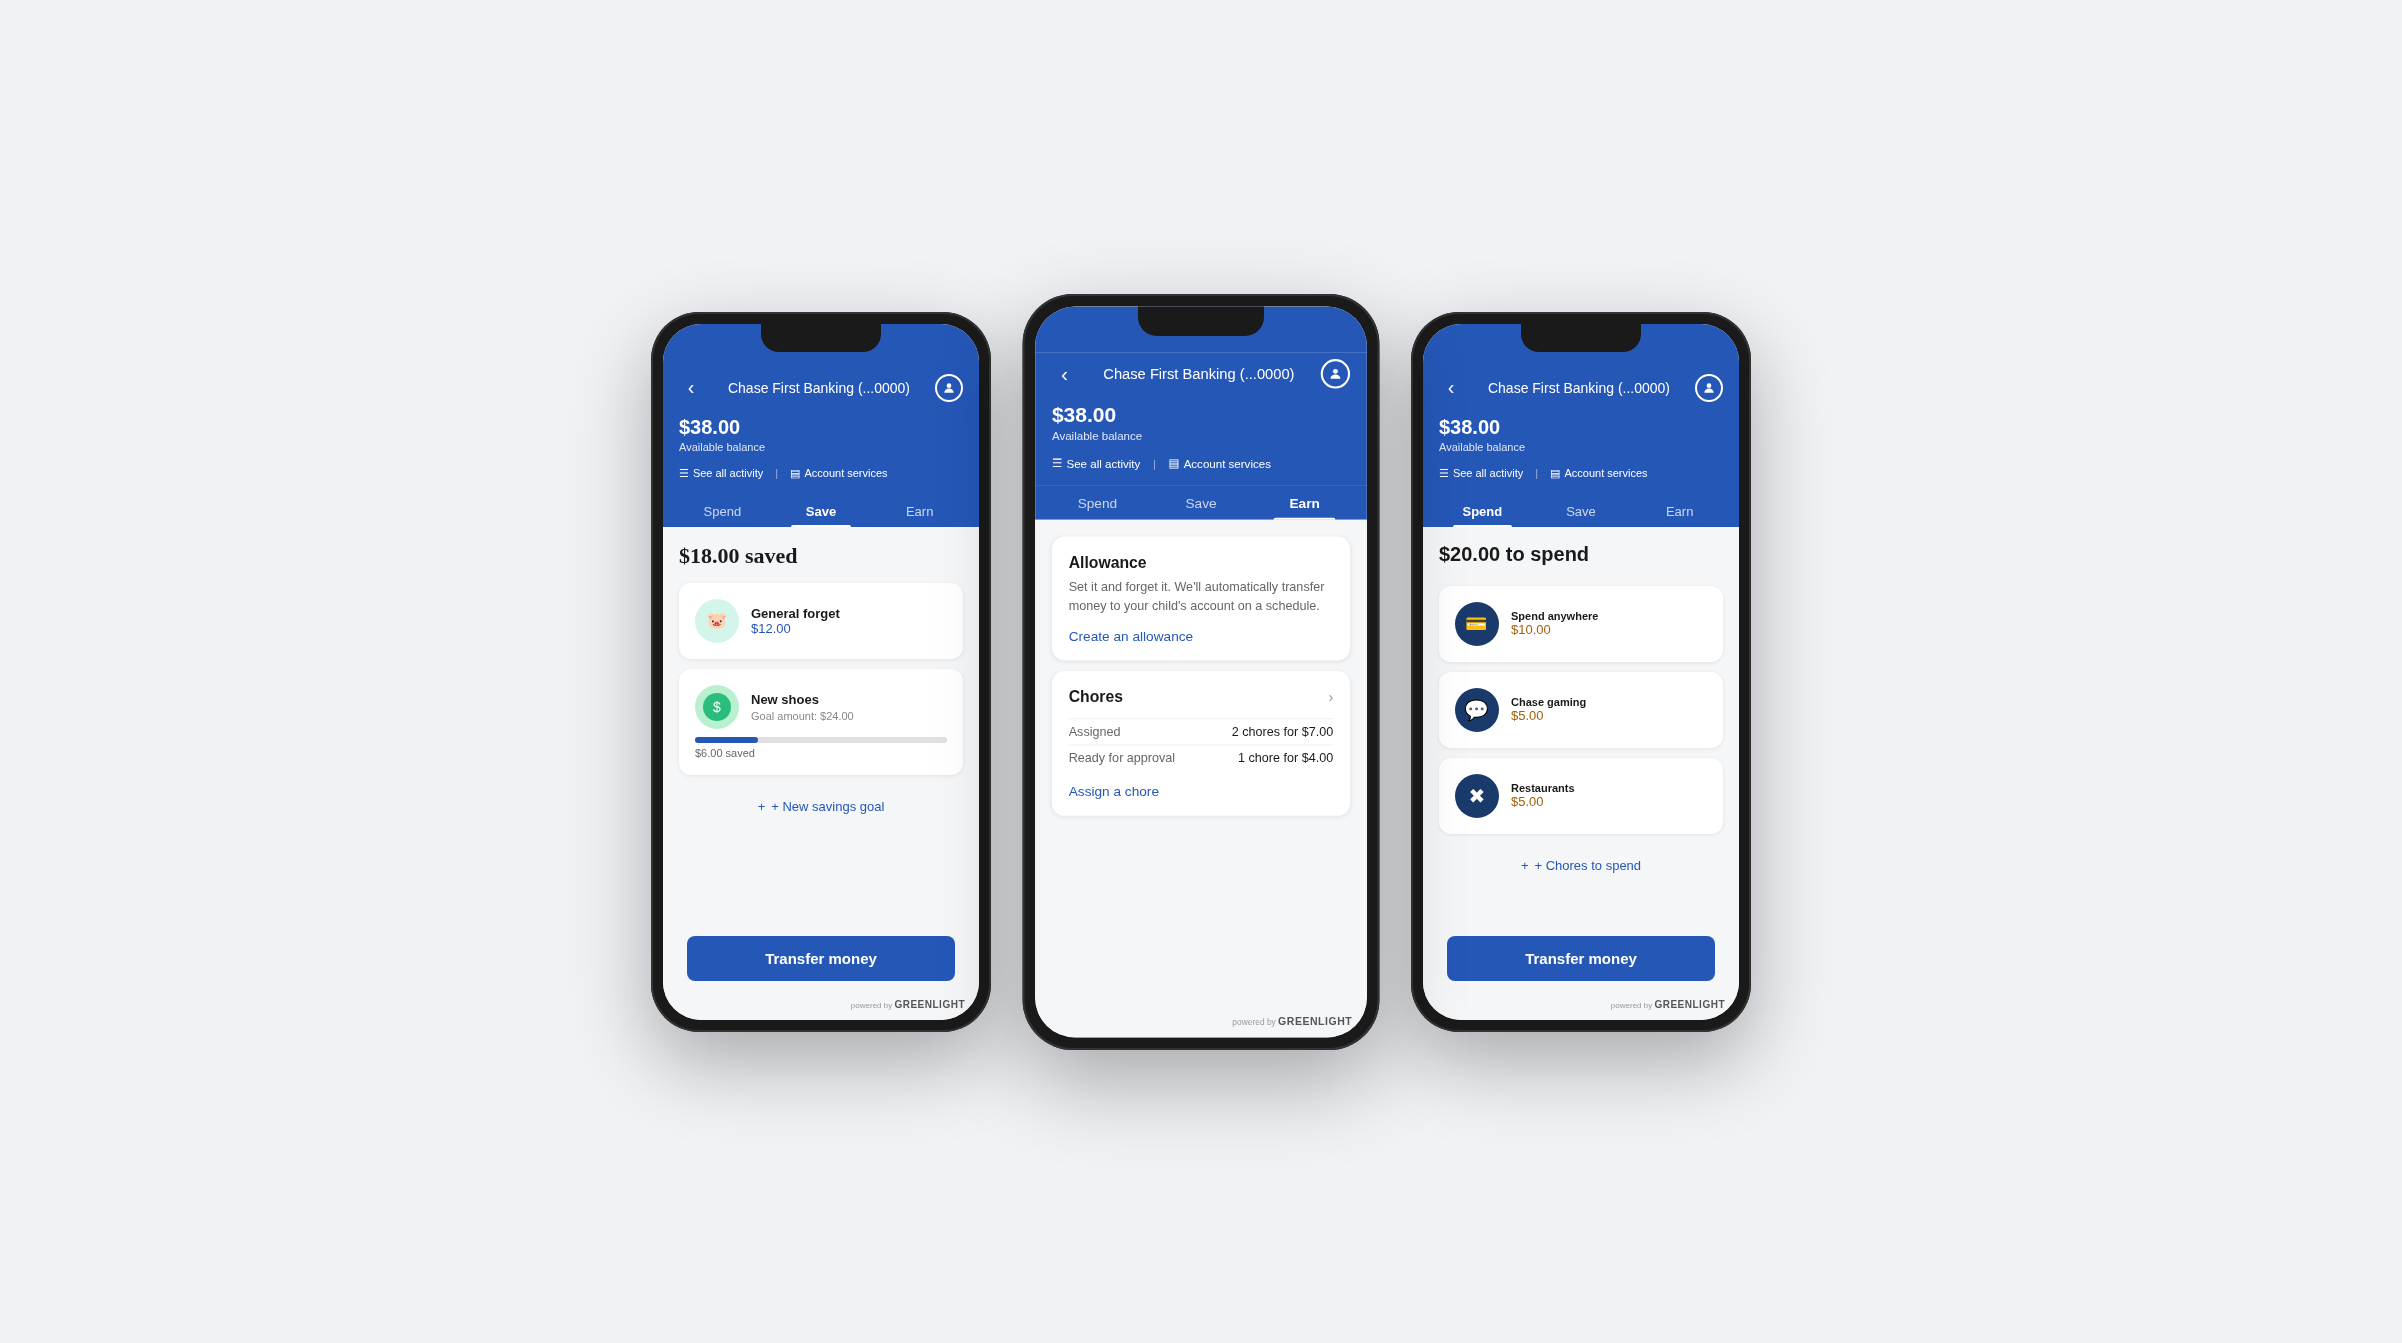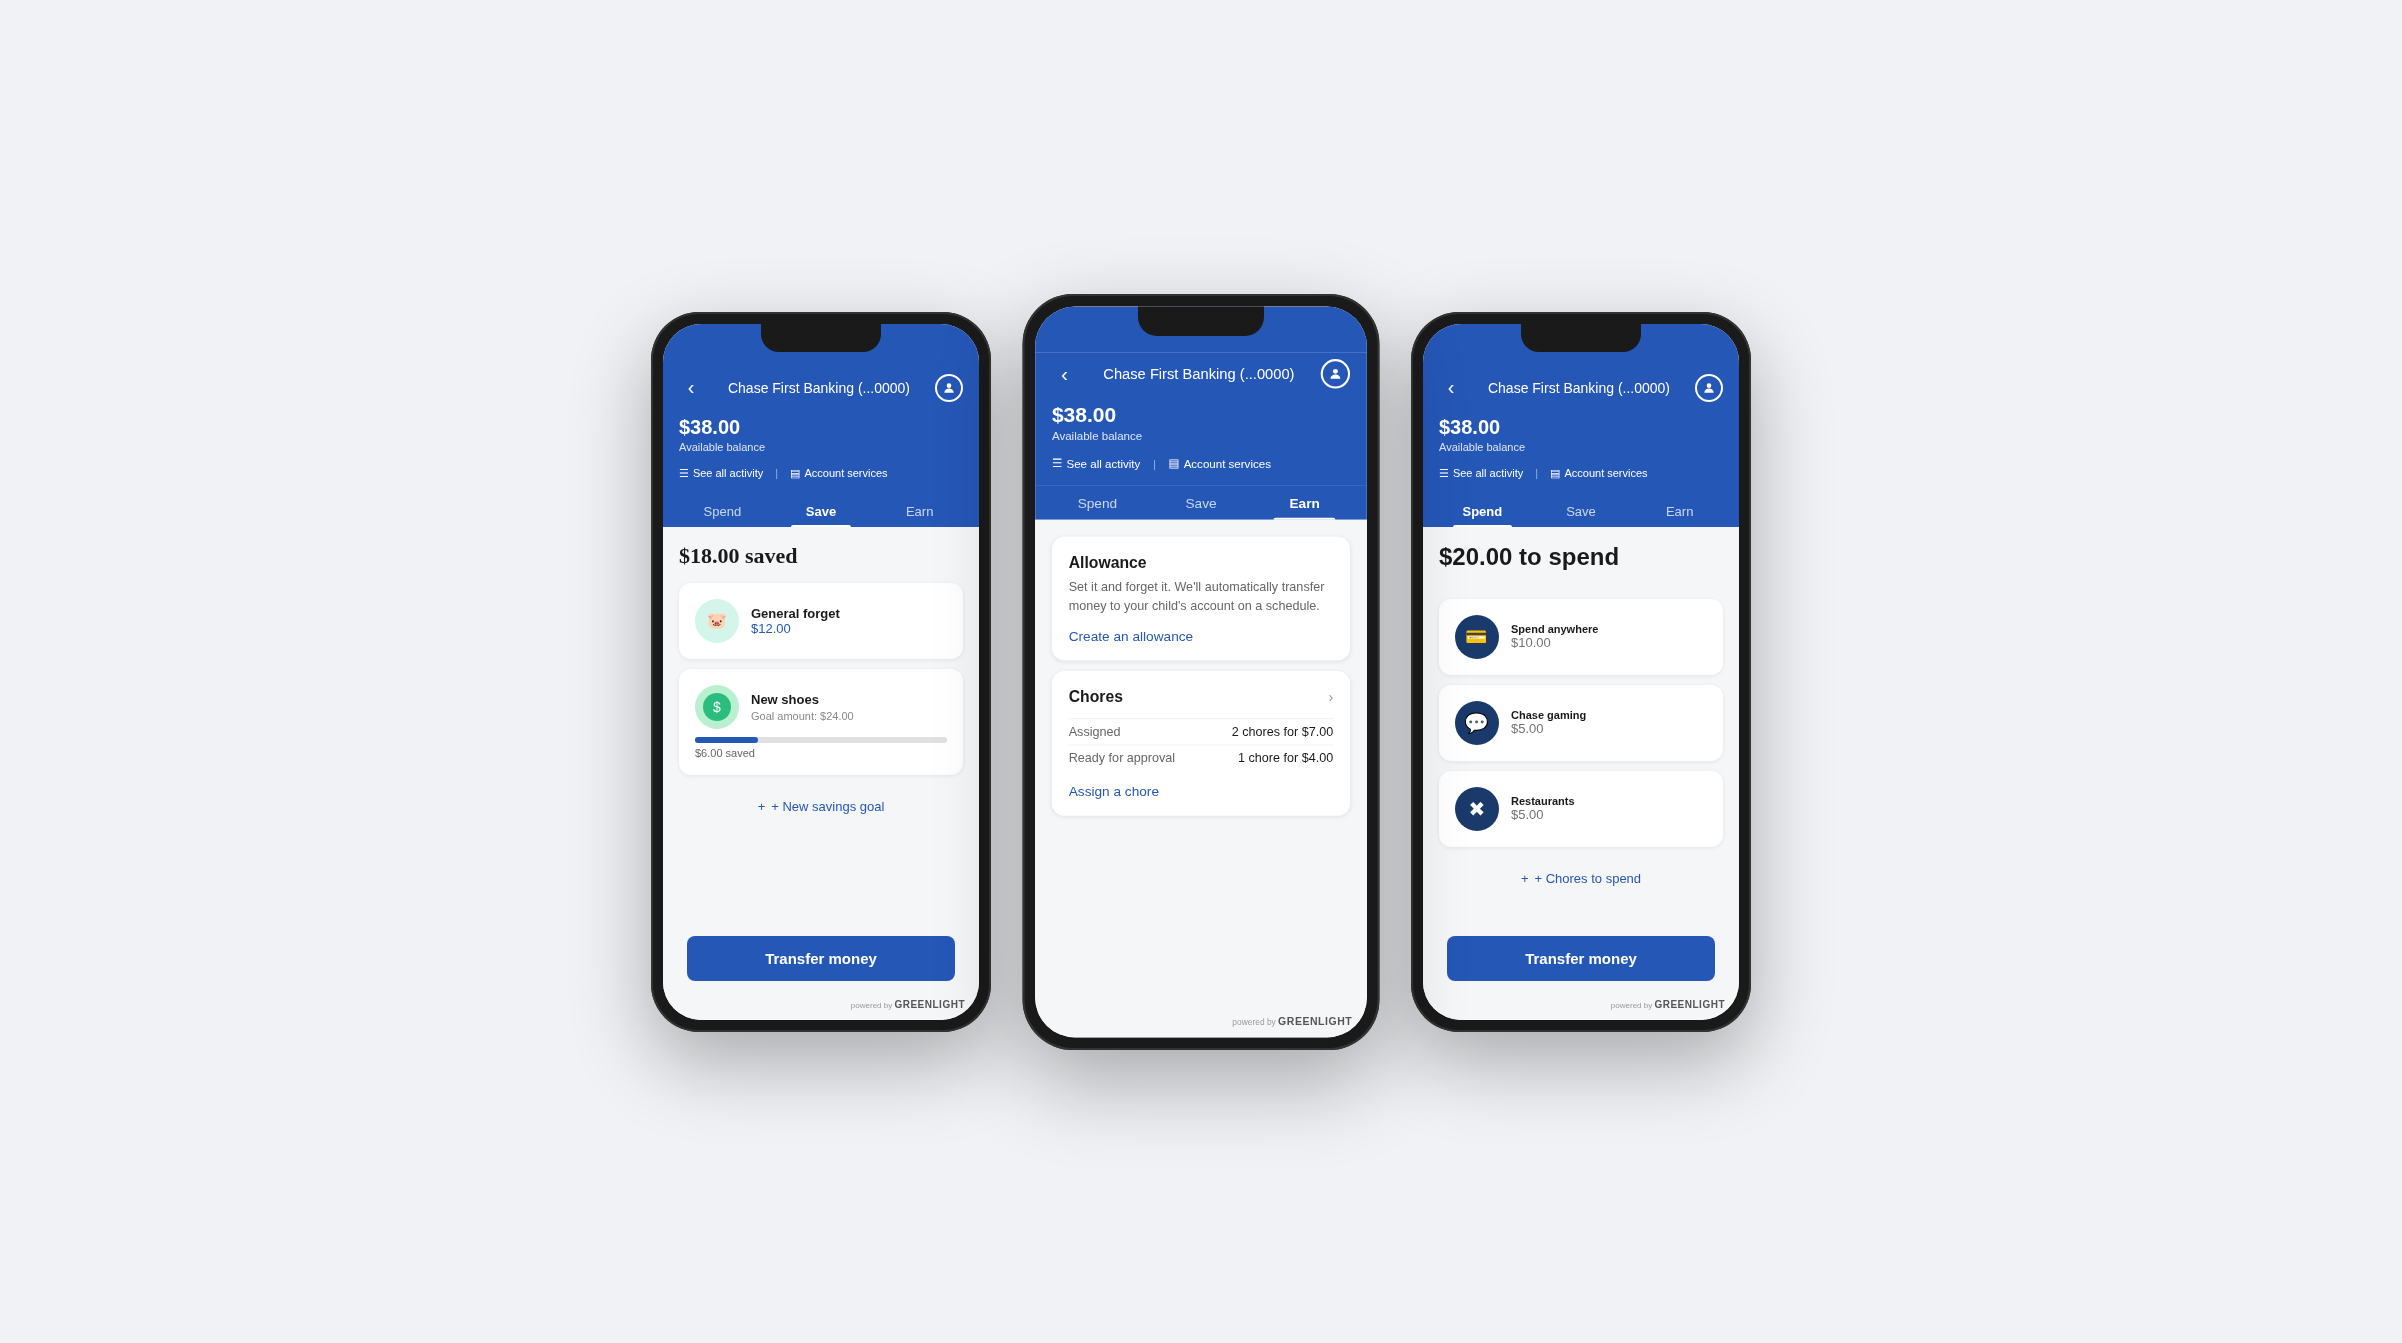--- a/index.html
+++ b/index.html
@@ -341,24 +341,24 @@
     }
 
     .chore-value {
       font-size: 12px;
       color: #1a1a1a;
       font-weight: 500;
     }
 
     
     .spend-header {
-      font-size: 24px;
+      font-size: 20px;
       font-weight: 600;
       color: #1a1a1a;
-      margin-bottom: 28px;
+      margin-bottom: 20px;
     }
 
     .spend-item {
       display: flex;
       align-items: center;
       gap: 12px;
     }
 
     .spend-icon {
       width: 44px;
@@ -374,21 +374,21 @@
     }
 
     .spend-name {
       font-size: 11px;
       font-weight: 600;
       color: #1a1a1a;
     }
 
     .spend-amount {
       font-size: 13px;
-      color: #737373;
+      color: #a16207;
       font-weight: 500;
     }
 
     
     .footer {
       padding: 12px 24px;
       background: #f5f6f8;
       flex-shrink: 0;
     }
 

